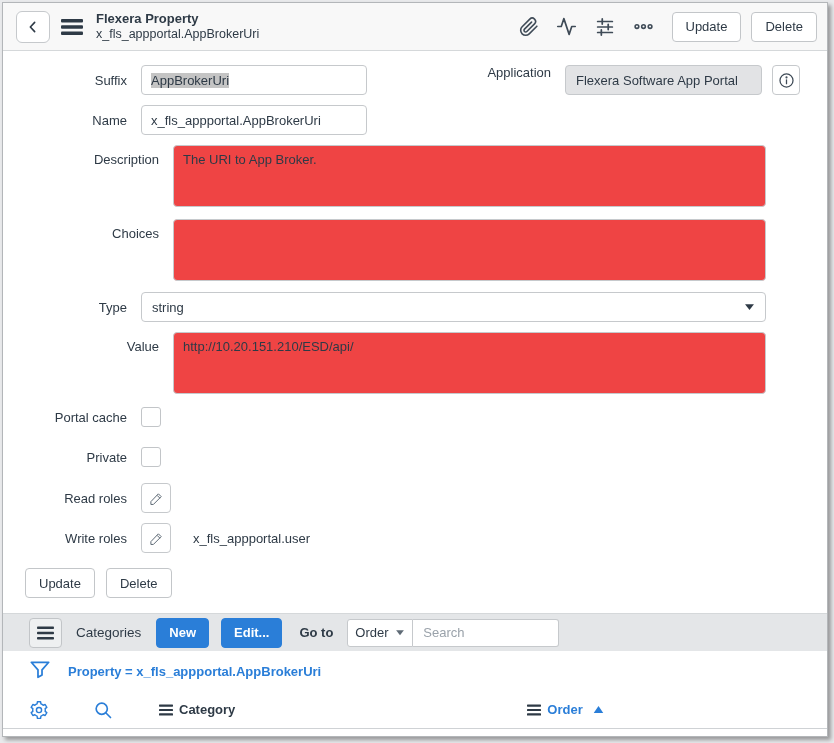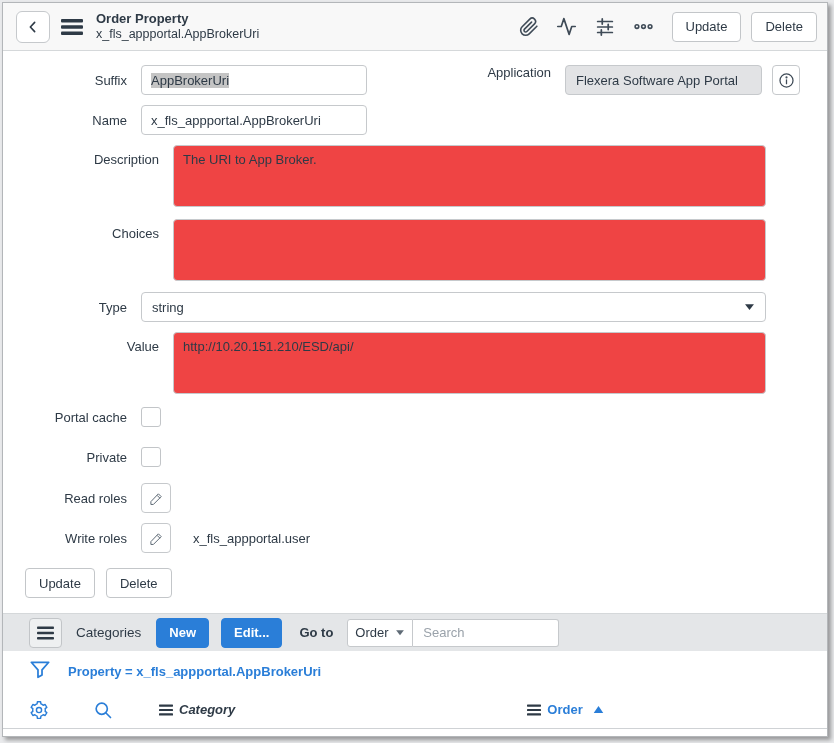--- a/index.html
+++ b/index.html
@@ -160,21 +160,21 @@
   .filter-text { margin-left: 17px; color: #2a7ed8; font-weight: bold; font-size: 13px; cursor: pointer; }
 
   .rl-columns {
     height: 38px; background: #fff;
     border-bottom: 1px solid #cfd2d5;
     display: flex; align-items: center; padding-left: 26px;
   }
   .col-icon { display: flex; align-items: center; cursor: pointer; }
   .col-search { margin-left: 44px; }
   .colhead { display: flex; align-items: center; gap: 6px; cursor: pointer; }
-  .col-category { margin-left: 46px; font-style: italic; }
+  .col-category { margin-left: 46px; }
   .col-order { margin-left: 292px; }
   .colhead .col-label { font-weight: bold; font-size: 13px; color: #2e3a46; }
   .col-order .col-label { color: #2a7ed8; }
   svg { display: block; }
 </style>
 </head>
 <body>
 
 <div class="window">
 
@@ -187,21 +187,21 @@
       </span>
     </button>
     <span class="hdr-menu">
       <svg width="24" height="22" viewBox="0 0 24 22" fill="#2e3a46">
           <rect x="1" y="3" width="22" height="3.6" rx="1"></rect>
           <rect x="1" y="9.2" width="22" height="3.6" rx="1"></rect>
           <rect x="1" y="15.4" width="22" height="3.6" rx="1"></rect>
         </svg>
     </span>
     <div class="hdr-titles">
-      <div class="hdr-title">Order Property</div>
+      <div class="hdr-title">Flexera Property</div>
       <div class="hdr-subtitle">x_fls_appportal.AppBrokerUri</div>
     </div>
     <div class="hdr-spacer"></div>
     <span class="hdr-icon">
       <svg width="20" height="20" viewBox="0 0 24 24" fill="none" stroke="#3f4b57" stroke-width="1.9" stroke-linecap="round" stroke-linejoin="round">
           <path d="M21.44 11.05l-9.19 9.19a6 6 0 0 1-8.49-8.49l9.19-9.19a4 4 0 0 1 5.66 5.66l-9.2 9.19a2 2 0 0 1-2.83-2.83l8.49-8.48"></path>
         </svg>
     </span>
     <span class="hdr-icon">
       <svg width="21" height="21" viewBox="0 0 24 24" fill="none" stroke="#3f4b57" stroke-width="1.9" stroke-linecap="round" stroke-linejoin="round">

